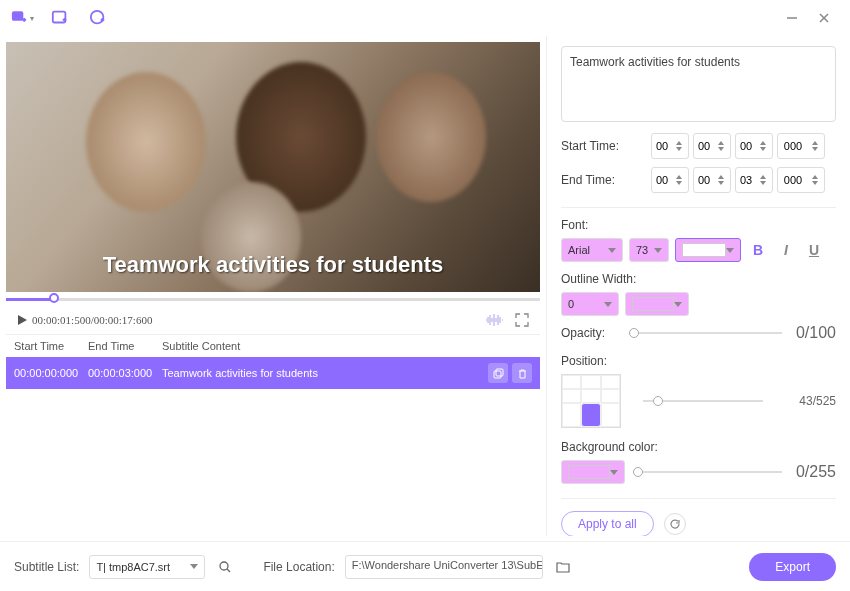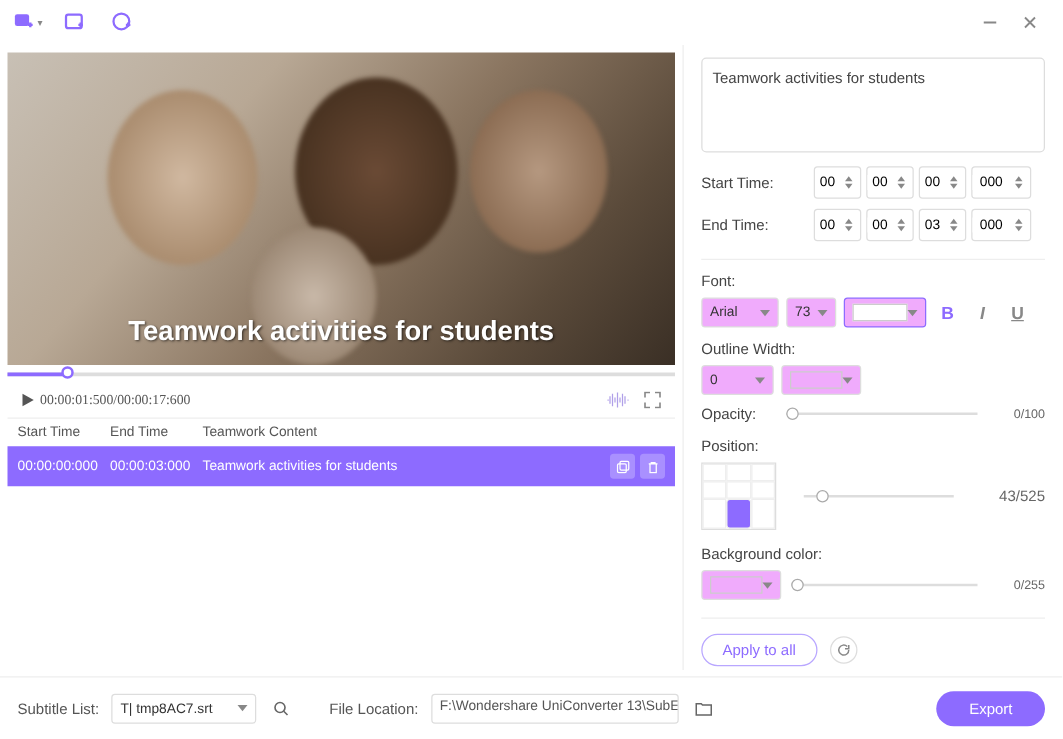--- a/index.html
+++ b/index.html
@@ -71,21 +71,21 @@
 
 .fmt-btn { width: 22px; height: 22px; display:flex; align-items:center; justify-content:center; font-weight:bold; color:#888; cursor:pointer; font-size:14px; }
 .fmt-btn.b { color:#8d6bff; }
 .fmt-btn.i { font-style:italic; }
 .fmt-btn.u { text-decoration:underline; }
 
 .slider-row { display:flex; align-items:center; margin-top:8px; }
 .slider-row .r-label { width: 60px; }
 .slider-track { flex:1; height:2px; background:#ddd; position:relative; margin: 0 8px; }
 .slider-thumb { width:10px; height:10px; border-radius:50%; border:1px solid #aaa; background:#fff; position:absolute; top:-4px; left:0; }
-.slider-val { width:46px; text-align:right; font-size:10px; color:#666; }
+.slider-val { width:46px; text-align:right; font-size:16px; color:#666; }
 
 .pos-row { display:flex; align-items:center; margin-top:6px; }
 .pos-grid { width: 60px; height: 54px; display:grid; grid-template-columns:repeat(3,1fr); grid-template-rows:repeat(3,1fr); border:1px solid #ddd; }
 .pos-cell { border:1px solid #eee; cursor:pointer; }
 .pos-cell.sel { background:#8d6bff; position:relative; }
 .pos-slider-wrap { flex:1; margin-left:14px; }
 .pos-val { text-align:right; font-size:12px; color:#666; margin-left:6px; }
 
 .bg-row { display:flex; align-items:center; margin-top:6px; }
 
@@ -167,21 +167,21 @@
         </div>
       <div class="ric">
           <svg width="14" height="14" viewBox="0 0 14 14">
             <path d="M1 5V1h4M13 5V1H9M1 9v4h4M13 9v4H9" stroke="#888" fill="none" stroke-width="1.3"></path>
           </svg>
         </div>
     </div>
     <div class="sub-table-head">
       <div class="c1">Start Time</div>
       <div class="c2">End Time</div>
-      <div class="c3">Teamwork Content</div>
+      <div class="c3">Subtitle Content</div>
     </div>
     <div class="sub-row">
       <div class="c1">00:00:00:000</div>
       <div class="c2">00:00:03:000</div>
       <div class="c3">Teamwork activities for students</div>
       <div class="ricon">
           <svg width="11" height="11" viewBox="0 0 11 11">
             <rect x="1" y="3" width="7" height="7" rx="1" fill="none" stroke="#fff"></rect>
             <rect x="3" y="1" width="7" height="7" rx="1" fill="none" stroke="#fff"></rect>
           </svg>

